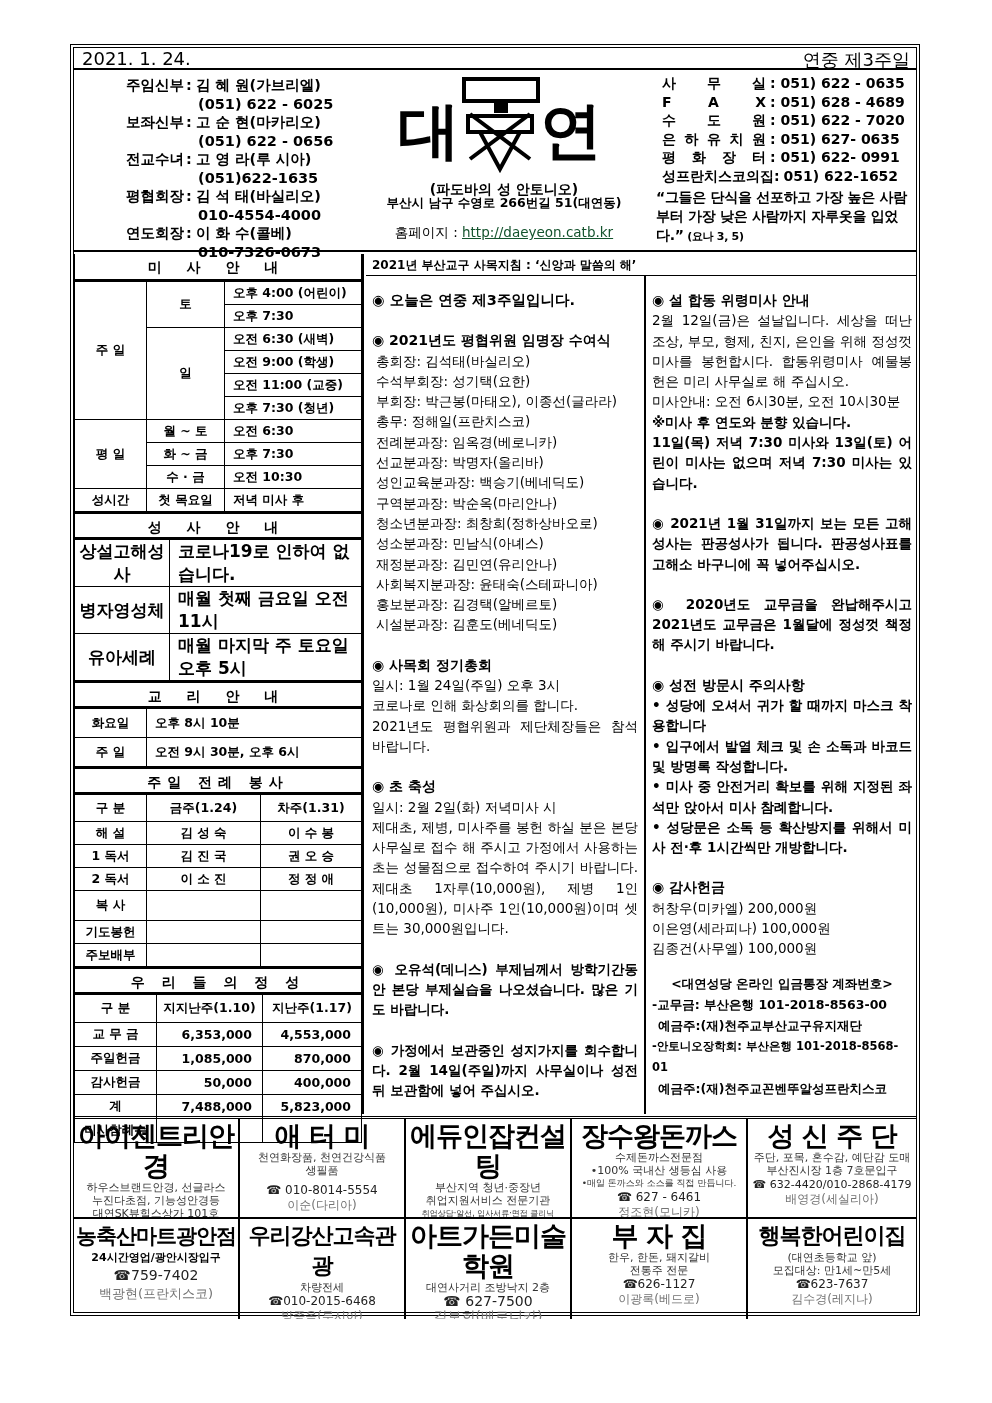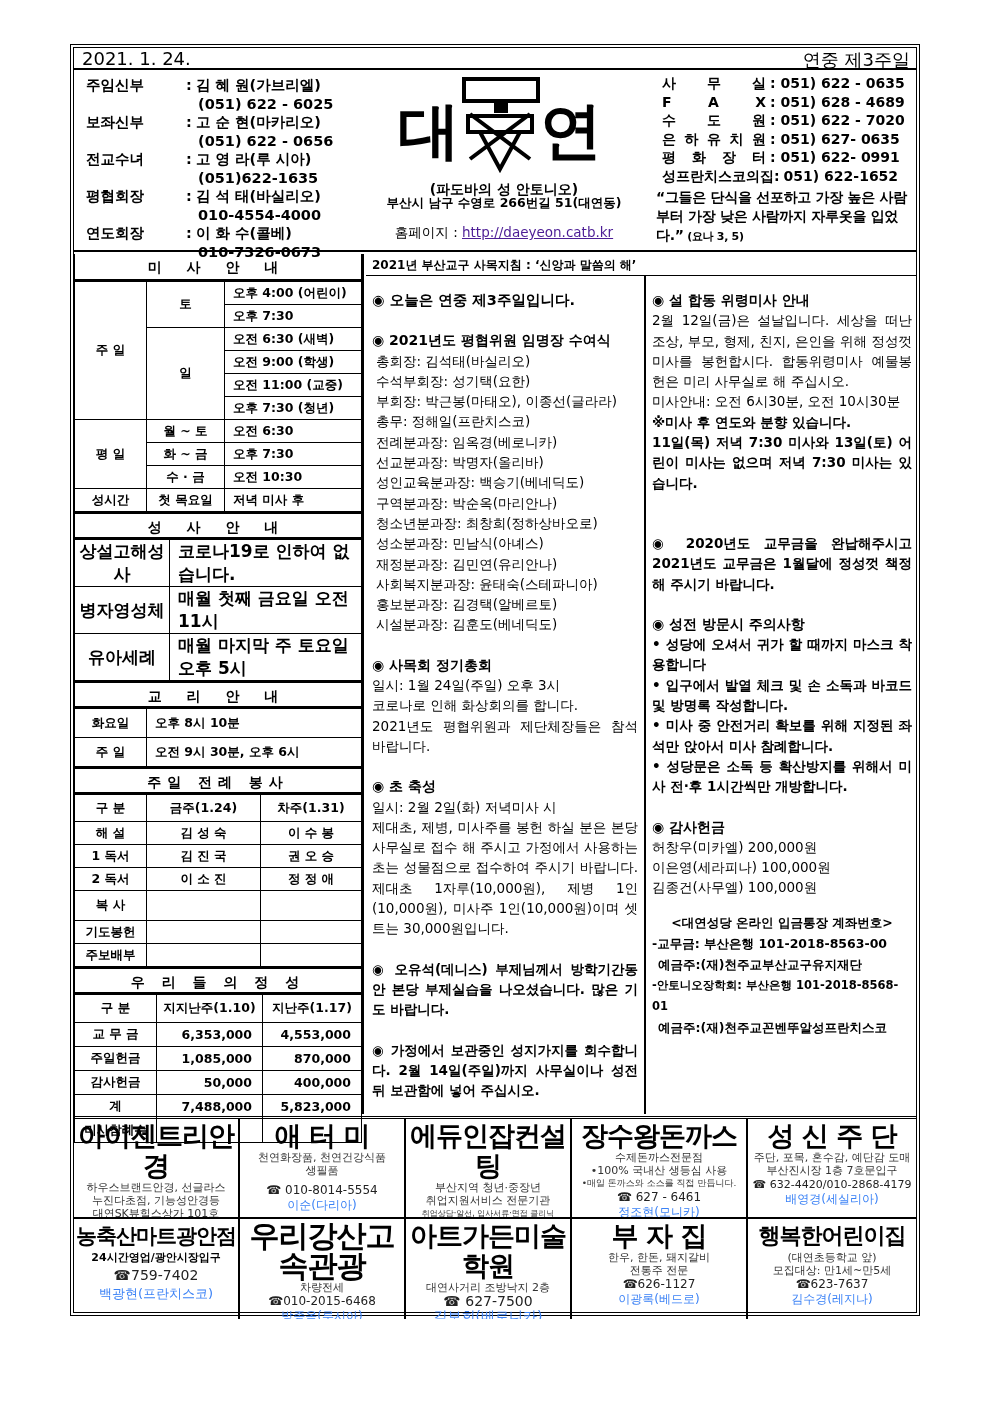--- a/index.html
+++ b/index.html
@@ -5,27 +5,27 @@
   * { box-sizing: border-box; margin: 0; padding: 0; }
   html, body { width: 992px; height: 1403px; background: #fff; }
   body { font-family: "DejaVu Sans", "Liberation Sans", sans-serif; color: #000; position: relative; overflow: hidden; }
   .page { position: absolute; left: 70px; top: 44px; width: 850px; height: 1272px; border: 3px double #000; border-width: 4px; border-style: double; }
   .topbar { position: absolute; left: 0; top: 0; width: 842px; height: 22px; border-bottom: 2px solid #000; }
   .topbar .date { position: absolute; left: 8px; top: 0px; font-size: 18px; font-family: "DejaVu Sans", sans-serif; font-weight: normal; letter-spacing: 0px; }
   .topbar .week { position: absolute; right: 6px; top: 0px; font-size: 18px; }
   .header { position: absolute; left: 0; top: 24px; width: 842px; height: 180px; border-bottom: 2px solid #000; }
   .clergy { position: absolute; left: 12px; top: 4px; width: 280px; font-size: 14.5px; line-height: 18.5px; font-weight: bold; }
   .clergy .row { display: flex; }
-  .clergy .lbl { width: 100px; padding-right: 2px; }
+  .clergy .lbl { width: 100px; text-align: right; padding-right: 2px; }
   .clergy .sep { width: 10px; }
   .clergy .phone { padding-left: 112px; }
   .logo { position: absolute; left: 316px; top: 2px; width: 220px; height: 100px; }
   .parish { position: absolute; left: 290px; top: 110px; width: 280px; text-align: center; font-size: 12.5px; line-height: 14px; font-weight: bold; }
   .homepage { position: absolute; left: 290px; top: 152px; width: 280px; text-align: center; font-size: 13.5px; }
-  .homepage a { color: #4c1d95; text-decoration: underline; }
+  .homepage a { color: #14532d; text-decoration: underline; }
   .contacts { position: absolute; left: 588px; top: 2px; width: 250px; font-size: 14px; line-height: 18.5px; font-weight: bold; }
   .contacts .row { display: flex; }
   .contacts .lbl { width: 104px; display: flex; justify-content: space-between; }
   .contacts .val { padding-left: 4px; white-space: nowrap; }
   .quote { position: absolute; left: 582px; top: 116px; width: 256px; font-size: 14px; line-height: 19px; font-weight: bold; letter-spacing: -0.3px; }
   .quote .ref { font-size: 11px; }
 
   .leftcol { position: absolute; left: 0; top: 206px; width: 290px; height: 860px; border-right: 2px solid #000; }
   table.t { border-collapse: collapse; width: 100%; font-size: 12.5px; font-weight: bold; }
   table.t td { border: 1px solid #000; text-align: center; height: 23px; padding: 0 2px; }
@@ -43,21 +43,21 @@
   .notice p { text-align: justify; }
   .bullet::before { content: "◉ "; }
 
   .ads { position: absolute; left: 0; top: 1068px; width: 842px; height: 200px; border-top: 3px double #000; }
   .adrow { display: flex; height: 100px; border-bottom: 2px solid #000; }
   .ad { border-right: 2px solid #000; text-align: center; overflow: hidden; padding-top: 2px; }
   .ad:last-child { border-right: none; }
   .ad .title { font-size: 27px; font-weight: bold; line-height: 30px; letter-spacing: -1px; }
   .ad .line { font-size: 11px; line-height: 13px; color: #333; }
   .ad .phone { font-size: 12px; line-height: 15px; color: #222; }
-  .ad .owner { font-size: 12px; line-height: 15px; color: #3b82f6; }
+  .ad .owner { font-size: 12px; line-height: 15px; color: #737373; }
 </style>
 </head>
 <body>
 
 <div class="page">
 
   <div class="topbar">
     <span class="date">2021. 1. 24.</span>
     <span class="week">연중 제3주일</span>
   </div>
@@ -388,20 +388,21 @@
     <p class="b bullet">가정에서 보관중인 성지가지를 회수합니다. 2월 14일(주일)까지 사무실이나 성전 뒤 보관함에 넣어 주십시오.</p>
   </div>
 
   <div class="rightcol notice" style="padding-top:36px;">
     <div class="h bullet">설 합동 위령미사 안내</div>
     <p>2월 12일(금)은 설날입니다. 세상을 떠난 조상, 부모, 형제, 친지, 은인을 위해 정성껏 미사를 봉헌합시다. 합동위령미사 예물봉헌은 미리 사무실로 해 주십시오.</p>
     <div>미사안내: 오전 6시30분, 오전 10시30분</div>
     <div class="b">※미사 후 연도와 분향 있습니다.</div>
     <p class="b">11일(목) 저녁 7:30 미사와 13일(토) 어린이 미사는 없으며 저녁 7:30 미사는 있습니다.</p>
     <div class="gap"></div>
+    <p class="b bullet">2021년 1월 31일까지 보는 모든 고해성사는 판공성사가 됩니다. 판공성사표를 고해소 바구니에 꼭 넣어주십시오.</p>
     <div class="gap"></div>
     <p class="b bullet">2020년도 교무금을 완납해주시고 2021년도 교무금은 1월달에 정성껏 책정해 주시기 바랍니다.</p>
     <div class="gap"></div>
     <div class="h bullet">성전 방문시 주의사항</div>
     <p class="b">• <span>성당에 오셔서 귀가 할 때까지 마스크 착용합니다</span></p>
     <p class="b">• <span>입구에서 발열 체크 및 손 소독과 바코드 및 방명록 작성합니다.</span></p>
     <p class="b">• <span>미사 중 안전거리 확보를 위해 지정된 좌석만 앉아서 미사 참례합니다.</span></p>
     <p class="b">• <span>성당문은 소독 등 확산방지를 위해서 미사 전·후 1시간씩만 개방합니다.</span></p>
     <div class="gap"></div>
     <div class="h bullet">감사헌금</div>
@@ -458,21 +459,21 @@
       </div>
     </div>
     <div class="adrow" style="border-bottom:none;justify-content:flex-end;">
       <div class="ad" style="width:166px">
         <div class="title" style="font-size:21px">농축산마트광안점</div>
         <div class="line" style="font-weight:bold;color:#000">24시간영업/광안시장입구</div>
         <div class="phone" style="font-size:14px;line-height:22px">☎759-7402</div>
           <div class="owner" style="font-size:13px">백광현(프란치스코)</div>
       </div>
       <div class="ad" style="width:166px">
-        <div class="title" style="font-size:30px">우리강산고속관광</div>
+        <div class="title" style="font-size:22px">우리강산고속관광</div>
         <div class="line">차량전세</div>
         <div class="phone">☎010-2015-6468</div>
           <div class="owner">방종옥(루시아)</div>
       </div>
       <div class="ad" style="width:166px">
         <div class="title" style="font-size:27px">아트가든미술학원</div>
         <div class="line">대연사거리 조방낙지 2층</div>
         <div class="phone" style="font-size:14px">☎ 627-7500</div>
           <div class="owner" style="font-size:14px">김보희(베로니카)</div>
       </div>

